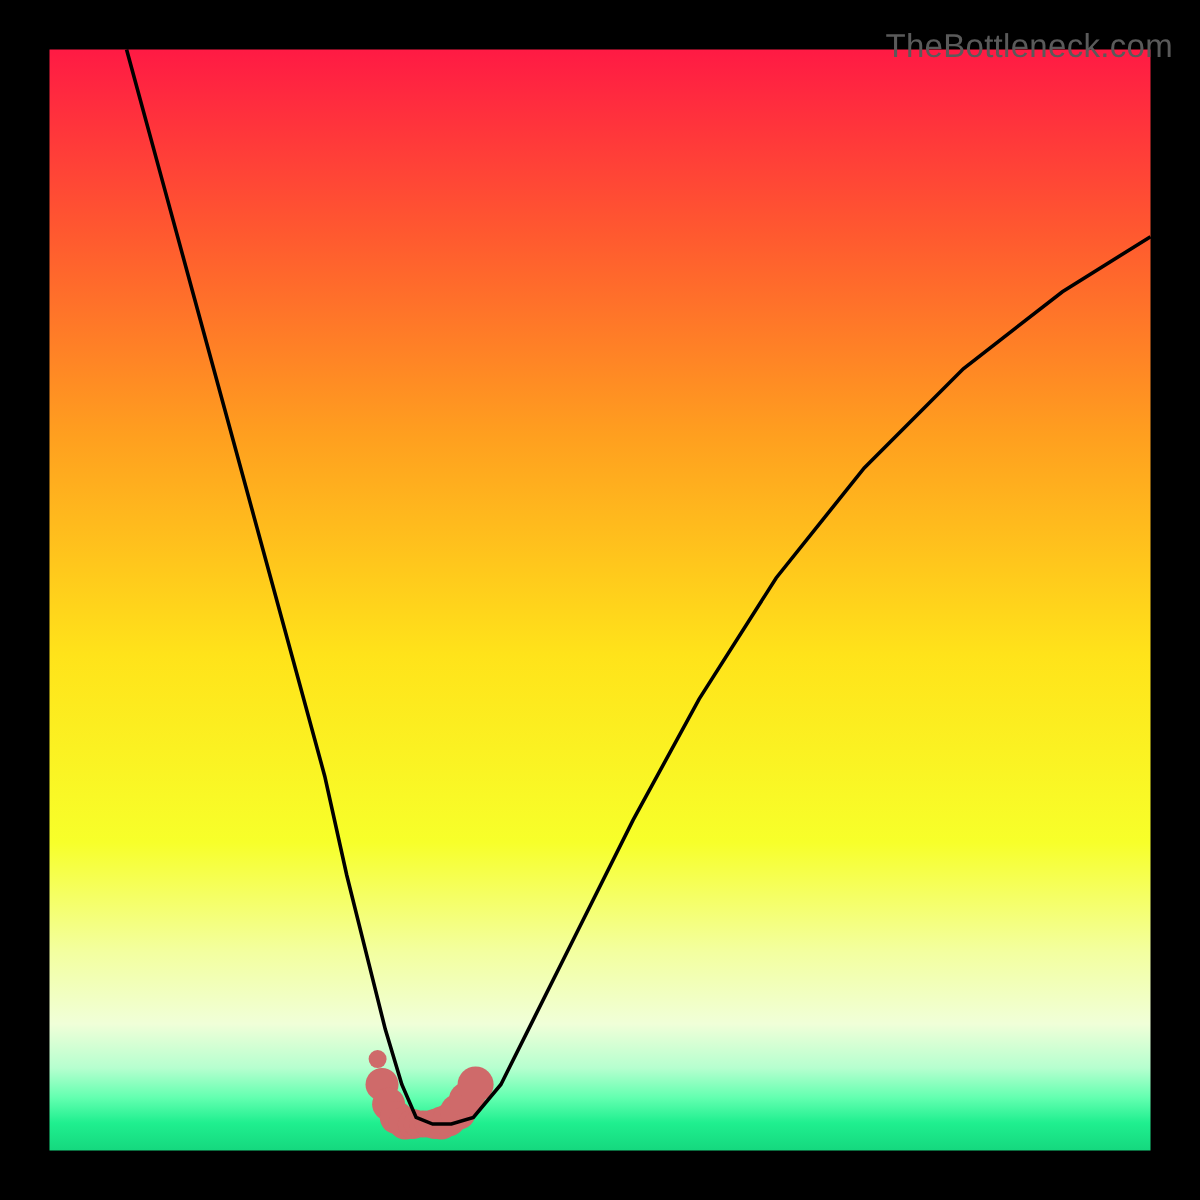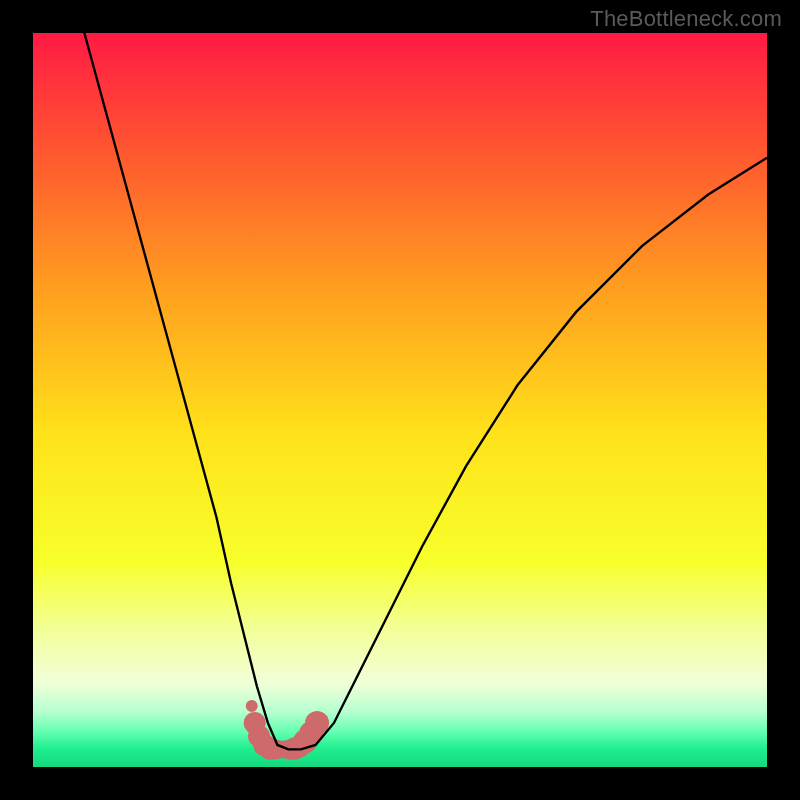--- a/index.html
+++ b/index.html
@@ -19,21 +19,21 @@
   .plot {
     position: absolute;
     left: 33px;
     top: 33px;
     width: 734px;
     height: 734px;
     
   }
   .watermark {
     position: absolute;
-    top: 6px;
+    top: 18px;
     right: 18px;
     color: #5a5a5a;
     font-size: 22px;
     font-weight: 500;
     letter-spacing: 0.2px;
   }
   svg.curve {
     position: absolute;
     left: 0;
     top: 0;

